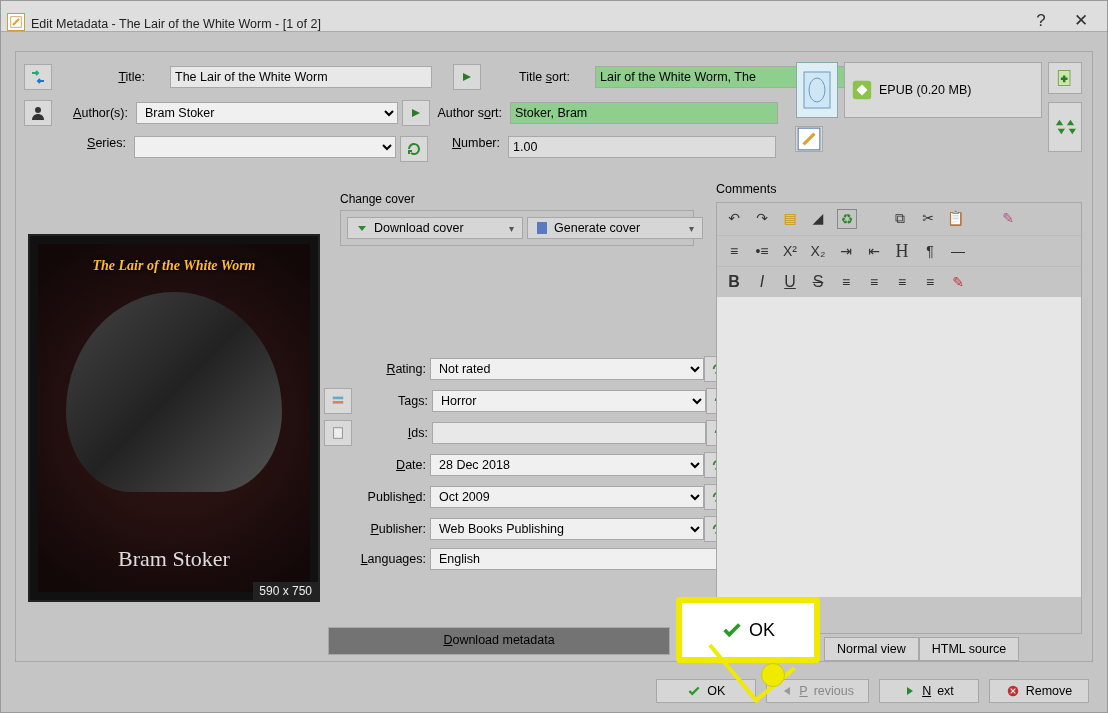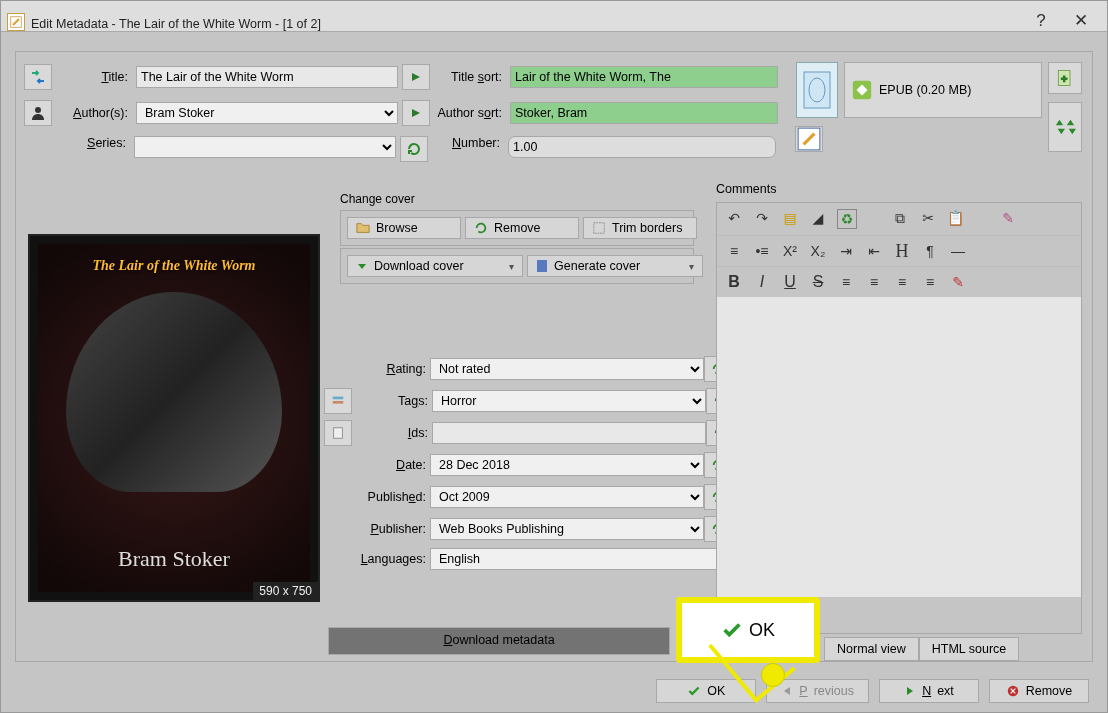--- a/index.html
+++ b/index.html
@@ -3,21 +3,21 @@
 <meta charset="utf-8">
 <style>
 html,body{margin:0;padding:0;font-family:"Segoe UI",Arial,sans-serif;font-size:12.5px;color:#000;background:#ccc;}
 .window{width:1108px;height:713px;background:#c5c5c5;position:relative;border:1px solid #999;box-sizing:border-box;}
 .titlebar{height:30px;background:#dedede;border-bottom:1px solid #aaa;display:flex;align-items:flex-end;padding:0 6px;}
 .titlebar .ticon{width:16px;height:16px;background:#fff;border:1px solid #c8a040;margin-right:6px;display:flex;align-items:center;justify-content:center;}
 .titlebar .ticon svg{width:12px;height:12px;}
 .titlebar .ttitle{flex:1;color:#222;}
 .titlebar .wbtn{width:40px;text-align:center;font-size:17px;color:#333;cursor:default;}
 .client{position:absolute;left:14px;top:50px;right:14px;bottom:50px;border:1px solid #a8a8a8;background:#c5c5c5;}
-.row1{position:absolute;left:8px;top:12px;display:flex;align-items:center;gap:4px;}
+.row1{position:absolute;left:8px;top:12px;display:flex;align-items:center;gap:21px;}
 .ibtn{width:26px;height:24px;border:1px solid #a8a8a8;background:#d9d9d9;display:flex;align-items:center;justify-content:center;}
 .lbl{width:72px;text-align:right;margin-right:4px;}
 .lbl u{text-decoration:underline;}
 input.fld,select.fld{height:22px;border:1px solid #a8a8a8;padding:2px 4px;font:inherit;background:#f0f0f0;box-sizing:border-box;}
 input.fld{background:#e8e8e8;}
 .greenfld{background:#8ecf8e !important;}
 .row2{position:absolute;left:8px;top:48px;display:flex;align-items:center;gap:4px;}
 .row3{position:absolute;left:8px;top:84px;display:flex;align-items:flex-start;gap:4px;}
 .formatbox{position:absolute;right:10px;top:10px;display:flex;gap:6px;}
 .coverthumb{width:40px;height:54px;border:1px solid #8aa;background:#dfeef5;display:flex;align-items:center;justify-content:center;}
@@ -111,21 +111,21 @@
    <div style="width:26px"></div>
    <div class="lbl"><u>S</u>eries:</div>
    <select class="fld" style="width:262px"><option></option></select>
    <div class="ibtn">
           <svg width="16" height="16" viewBox="0 0 16 16">
             <path d="M3 8a5 5 0 1 1 2 4" stroke="#2a8a2a" stroke-width="2" fill="none"></path>
             <path d="M3 13v-3h3" stroke="#2a8a2a" stroke-width="2" fill="none"></path>
           </svg>
         </div>
    <div class="lbl" style="width:68px"><u>N</u>umber:</div>
-   <input class="fld" style="width: 268px; background: rgb(221, 221, 221); border-radius: 7px;" value="1.00">
+   <input class="fld" style="width: 268px; background: rgb(221, 221, 221);" value="1.00">
   </div>
 
   <div class="formatbox">
    <div class="coverthumb">
           <svg width="30" height="40" viewBox="0 0 30 40">
             <rect x="2" y="2" width="26" height="36" fill="#cfe6f5" stroke="#6a9ac0"></rect>
             <ellipse cx="15" cy="20" rx="8" ry="12" fill="none" stroke="#6a9ac0"></ellipse>
           </svg>
         </div>
    <div class="listbox">
@@ -159,40 +159,20 @@
   <div class="coverpanel">
    <div style="position:absolute;inset:8px;background:radial-gradient(circle,#3a1818 0%,#120808 90%);"></div>
    <div class="ctitle">The Lair of the White Worm</div>
    <div class="portrait"></div>
    <div class="author">Bram Stoker</div>
    <div class="dim">590 x 750</div>
   </div>
 
   <div class="changecover">
    <div class="grouptitle">Change cover</div>
-   <div class="btnrow" style="width:340px">
-    <div class="btn">
-            <svg width="14" height="14" viewBox="0 0 16 16">
-              <path d="M1 3h5l2 2h7v8H1z" fill="#e0c070" stroke="#a08030"></path>
-            </svg>
-            <span>Browse</span>
-          </div>
-    <div class="btn">
-            <svg width="14" height="14" viewBox="0 0 16 16">
-              <path d="M3 8a5 5 0 1 1 2 4" stroke="#2a8a2a" stroke-width="2" fill="none"></path>
-            </svg>
-            <span>Remove</span>
-          </div>
-    <div class="btn">
-            <svg width="14" height="14" viewBox="0 0 16 16">
-              <rect x="2" y="2" width="12" height="12" fill="none" stroke="#888" stroke-dasharray="2 1"></rect>
-            </svg>
-            <span>Trim borders</span>
-          </div>
-   </div>
    <div class="btnrow" style="width:340px">
     <div class="btn" style="min-width:158px">
             <svg width="12" height="12" viewBox="0 0 12 12">
               <path d="M2 4 L6 9 L10 4 Z" fill="#2a8a2a"></path>
             </svg>
             <span>Download cover</span>
             <span class="larr">▾</span>
           </div>
     <div class="btn" style="min-width:158px">
             <svg width="12" height="14" viewBox="0 0 12 14">

